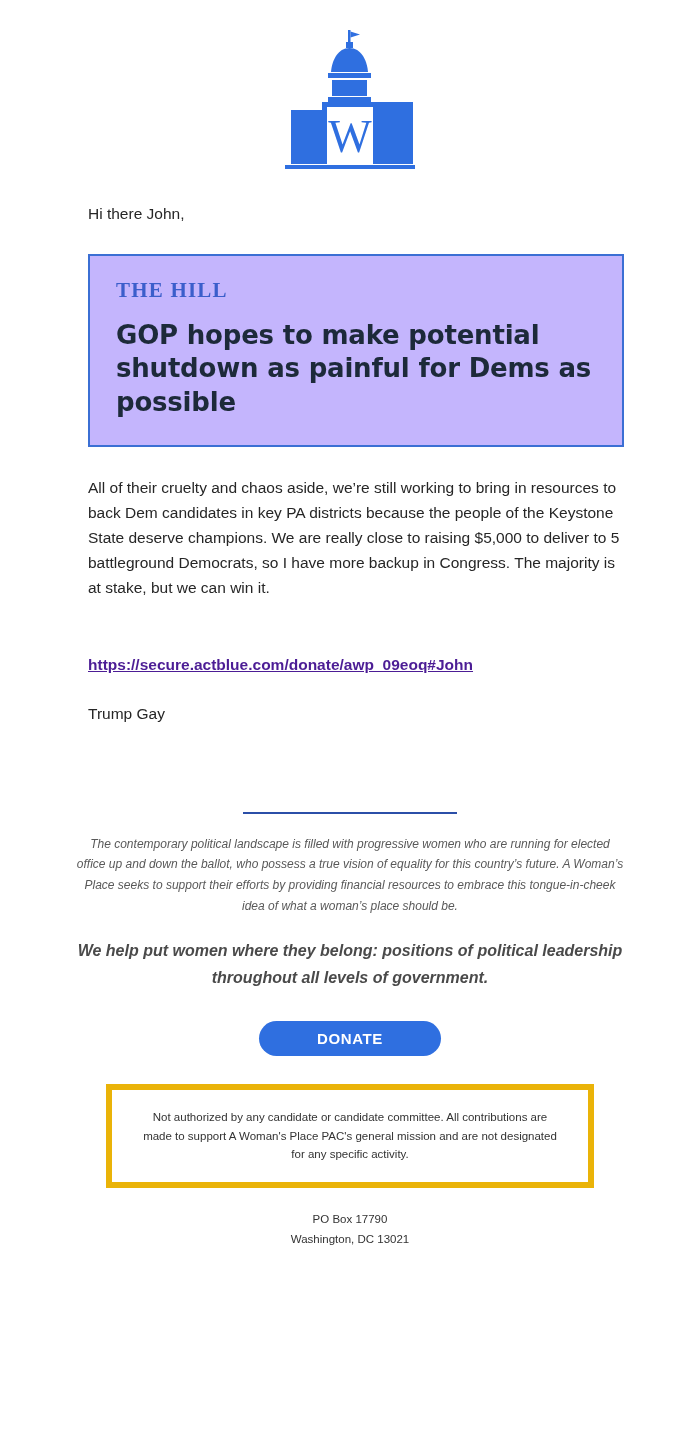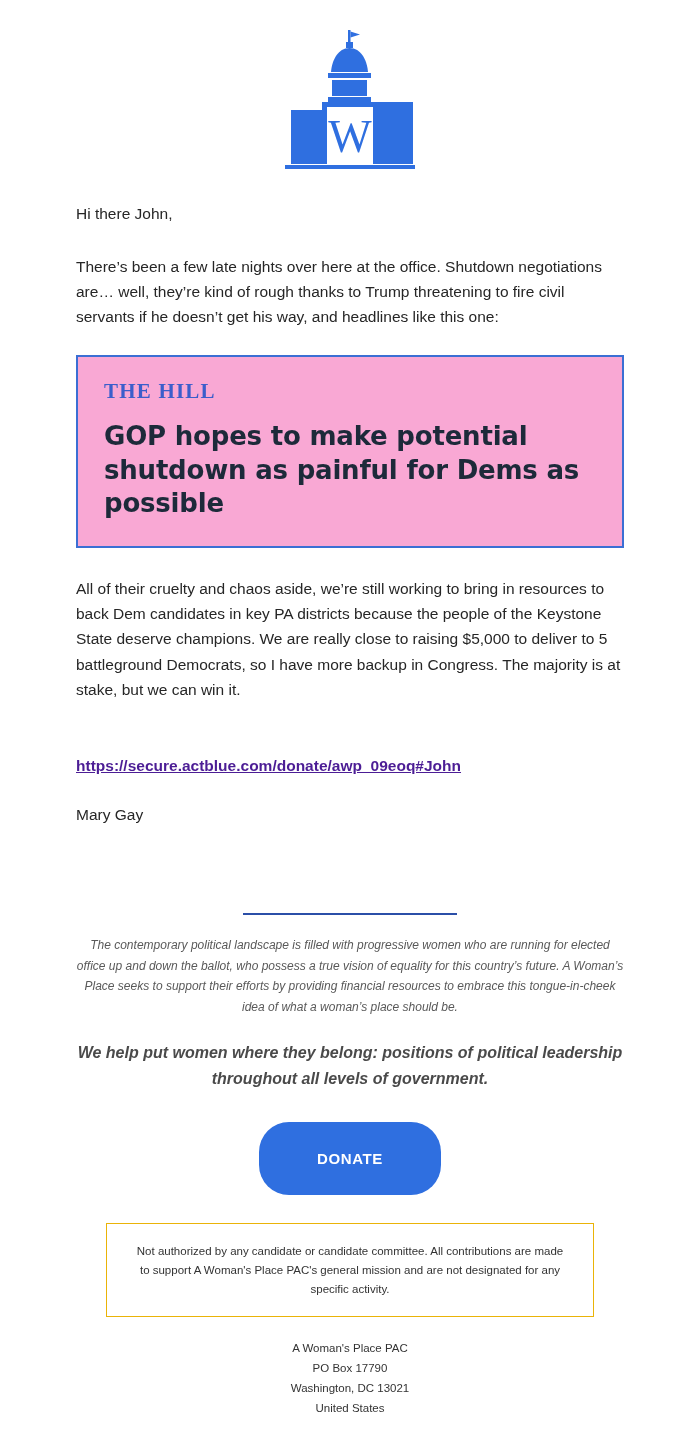--- a/index.html
+++ b/index.html
@@ -26,20 +26,21 @@
   .logo-wrap {
     padding-top: 28px;
     padding-bottom: 14px;
     text-align: center;
   }
   .logo-svg { display: inline-block; }
 
   
   .body-copy {
     padding: 0 76px 0 76px;
+    margin-left: 12px;
   }
   .para {
     font-size: 15.5px;
     line-height: 1.62;
     color: #262626;
     margin: 0 0 26px 0;
   }
   .para.greeting { margin-top: 10px; margin-bottom: 28px; }
   .para.tight { margin-bottom: 24px; }
 
@@ -48,21 +49,21 @@
     font-weight: bold;
     text-decoration: underline;
     word-break: break-all;
   }
 
   
   .headline-card {
     border: 2px solid #3b6fd4;
     margin: 0 0 28px 0;
     padding: 22px 26px 26px 26px;
-    background: #f9a8d4;
+    background: #c4b5fd;
   }
   .hill-logo {
     font-family: "Liberation Serif", serif;
     font-weight: bold;
     font-size: 21px;
     letter-spacing: 1.2px;
     color: #3b5ecb;
     margin-bottom: 16px;
   }
   .hill-headline {
@@ -104,28 +105,28 @@
     max-width: 548px;
   }
   .donate-btn-wrap { text-align: center; margin-bottom: 28px; }
   .donate-btn {
     display: inline-block;
     background: #2f6fe0;
     color: #ffffff;
     font-size: 15px;
     font-weight: bold;
     letter-spacing: 0.6px;
-    padding: 28px 58px;
+    padding: 9px 58px;
     border: none;
     border-radius: 30px;
     cursor: pointer;
     font-family: "Liberation Sans", sans-serif;
   }
   .disclaimer-box {
-    border: 1px solid #eab308;
+    border: 6px solid #eab308;
     padding: 18px 28px;
     margin: 0 30px 22px 30px;
     font-size: 11.5px;
     line-height: 1.62;
     color: #333333;
   }
   .address {
     font-size: 11.5px;
     line-height: 1.72;
     color: #333333;
@@ -168,53 +169,50 @@
           <rect x="10" y="137" width="130" height="4"></rect>
         </g>
       </svg>
     </span>
   </div>
 
   <div class="body-copy">
 
     <p class="para greeting">Hi there John,</p>
 
-    <p class="para">There’s been a few late nights over here at the office. Shutdown negotiations are… well, they’re kind of rough thanks to Trump threatening to fire civil servants if he doesn’t get his way, and headlines like this one:</p>
 
     <div class="headline-card">
       <div class="hill-logo">THE HILL</div>
       <div class="hill-headline">GOP hopes to make potential shutdown as painful for Dems as possible</div>
     </div>
 
     <p class="para">All of their cruelty and chaos aside, we’re still working to bring in resources to back Dem candidates in key PA districts because the people of the Keystone State deserve champions. We are really close to raising $5,000 to deliver to 5 battleground Democrats, so I have more backup in Congress. The majority is at stake, but we can win it.</p>
 
     <p class="para tight">
       <br>
       <a class="donate-link" href="#">https://secure.actblue.com/donate/awp_09eoq#John</a>
     </p>
 
 
-    <p class="para">Mary Gay</p>
+    <p class="para">Trump Gay</p>
   </div>
 
   <div class="footer">
 
     <div class="divider"></div>
 
     <p class="footer-mission">The contemporary political landscape is filled with progressive women who are running for elected office up and down the ballot, who possess a true vision of equality for this country’s future. A Woman’s Place seeks to support their efforts by providing financial resources to embrace this tongue-in-cheek idea of what a woman’s place should be.</p>
 
     <p class="footer-tagline">We help put women where they belong: positions of political leadership throughout all levels of government.</p>
 
     <div class="donate-btn-wrap">
       <button class="donate-btn">DONATE</button>
     </div>
 
     <div class="disclaimer-box">Not authorized by any candidate or candidate committee. All contributions are made to support A Woman's Place PAC's general mission and are not designated for any specific activity.</div>
 
     <div class="address">
-      <div>A Woman's Place PAC</div>
       <div>PO Box 17790</div>
       <div>Washington, DC 13021</div>
-      <div>United States</div>
     </div>
 
   </div>
 </div>
 
 </body></html>

